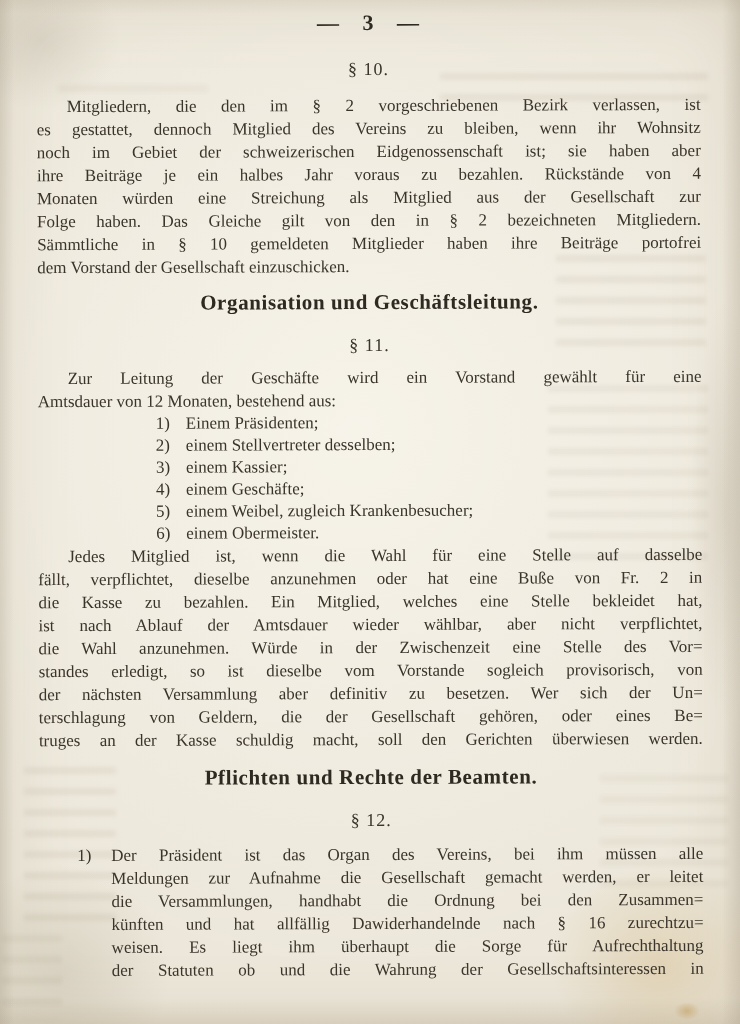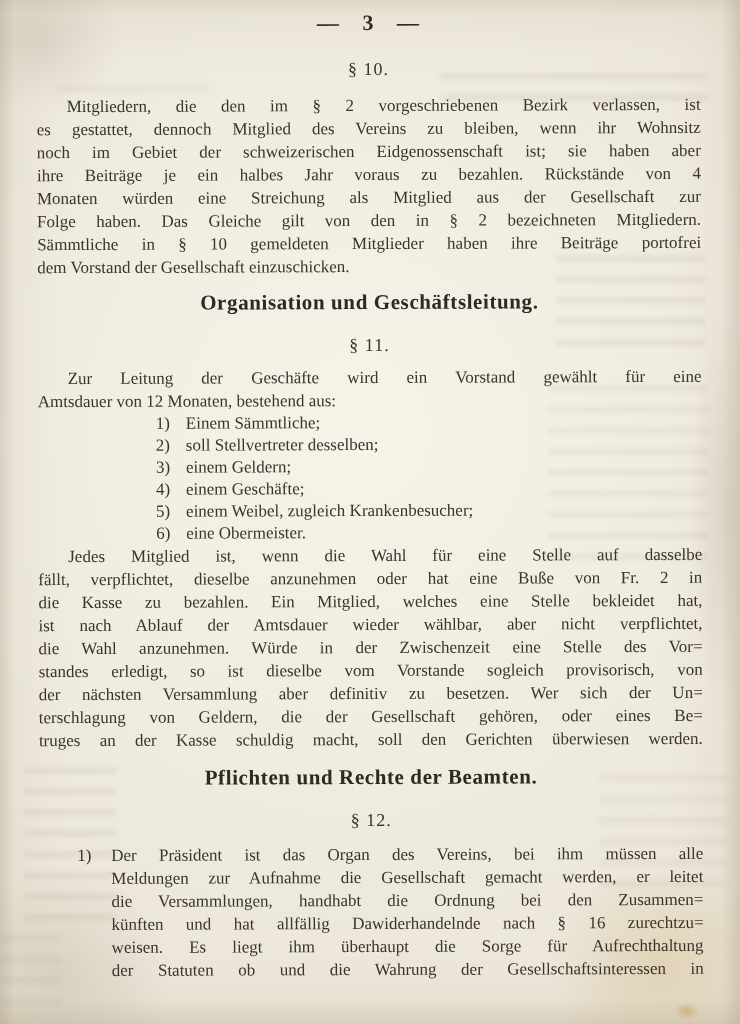--- a/index.html
+++ b/index.html
@@ -118,36 +118,36 @@
 
     <div class="smark smark-11">§ 11.</div>
 
     <div class="para intro">
       <div class="jline first">Zur Leitung der Geschäfte wird ein Vorstand gewählt für eine</div>
       <div class="lline">Amtsdauer von 12 Monaten, bestehend aus:</div>
     </div>
 
     <div class="roster">
       <div class="roster-row">
-        <span class="roster-num">1)</span><span>Einem Sämmtliche;</span>
+        <span class="roster-num">1)</span><span>Einem Präsidenten;</span>
       </div>
       <div class="roster-row">
-        <span class="roster-num">2)</span><span>soll Stellvertreter desselben;</span>
+        <span class="roster-num">2)</span><span>einem Stellvertreter desselben;</span>
       </div>
       <div class="roster-row">
-        <span class="roster-num">3)</span><span>einem Geldern;</span>
+        <span class="roster-num">3)</span><span>einem Kassier;</span>
       </div>
       <div class="roster-row">
         <span class="roster-num">4)</span><span>einem Geschäfte;</span>
       </div>
       <div class="roster-row">
         <span class="roster-num">5)</span><span>einem Weibel, zugleich Krankenbesucher;</span>
       </div>
       <div class="roster-row">
-        <span class="roster-num">6)</span><span>eine Obermeister.</span>
+        <span class="roster-num">6)</span><span>einem Obermeister.</span>
       </div>
     </div>
 
     <div class="para para-cont">
       <div class="jline first">Jedes Mitglied ist, wenn die Wahl für eine Stelle auf dasselbe</div>
       <div class="jline">fällt, verpflichtet, dieselbe anzunehmen oder hat eine Buße von Fr. 2 in</div>
       <div class="jline">die Kasse zu bezahlen.  Ein Mitglied, welches eine Stelle bekleidet hat,</div>
       <div class="jline">ist nach Ablauf der Amtsdauer wieder wählbar, aber nicht verpflichtet,</div>
       <div class="jline">die Wahl anzunehmen.  Würde in der Zwischenzeit eine Stelle des Vor=</div>
       <div class="jline">standes erledigt, so ist dieselbe vom Vorstande sogleich provisorisch, von</div>

